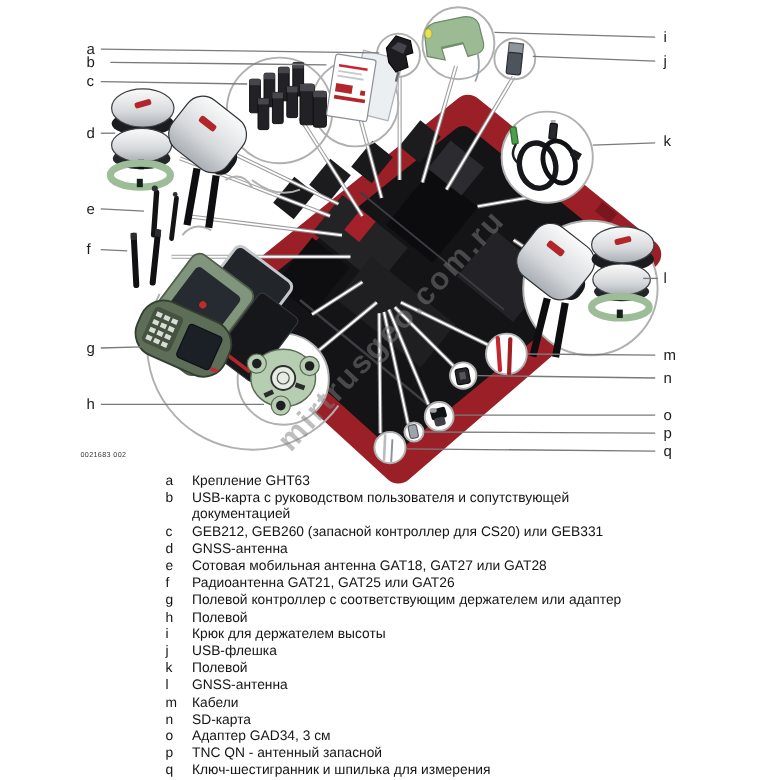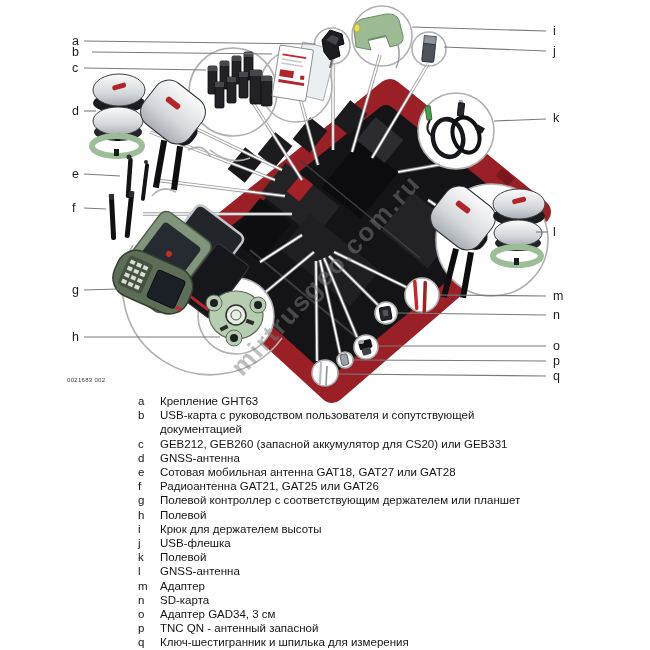--- a/index.html
+++ b/index.html
@@ -344,37 +344,37 @@
   <div class="lrow">
         <span class="ltr">a</span>
         <span class="txt">Крепление GHT63</span>
       </div>
   <div class="lrow">
         <span class="ltr">b</span>
         <span class="txt">USB-карта с руководством пользователя и сопутствующей документацией</span>
       </div>
   <div class="lrow">
         <span class="ltr">c</span>
-        <span class="txt">GEB212, GEB260 (запасной аккумулятор для CS20) или GEB331</span>
+        <span class="txt">GEB212, GEB260 (запасной контроллер для CS20) или GEB331</span>
       </div>
   <div class="lrow">
         <span class="ltr">d</span>
         <span class="txt">GNSS-антенна</span>
       </div>
   <div class="lrow">
         <span class="ltr">e</span>
         <span class="txt">Сотовая мобильная антенна GAT18, GAT27 или GAT28</span>
       </div>
   <div class="lrow">
         <span class="ltr">f</span>
         <span class="txt">Радиоантенна GAT21, GAT25 или GAT26</span>
       </div>
   <div class="lrow">
         <span class="ltr">g</span>
-        <span class="txt">Полевой контроллер с соответствующим держателем или планшет</span>
+        <span class="txt">Полевой контроллер с соответствующим держателем или адаптер</span>
       </div>
   <div class="lrow">
         <span class="ltr">h</span>
         <span class="txt">Полевой</span>
       </div>
   <div class="lrow">
         <span class="ltr">i</span>
         <span class="txt">Крюк для держателем высоты</span>
       </div>
   <div class="lrow">
@@ -384,21 +384,21 @@
   <div class="lrow">
         <span class="ltr">k</span>
         <span class="txt">Полевой</span>
       </div>
   <div class="lrow">
         <span class="ltr">l</span>
         <span class="txt">GNSS-антенна</span>
       </div>
   <div class="lrow">
         <span class="ltr">m</span>
-        <span class="txt">Адаптер</span>
+        <span class="txt">Кабели</span>
       </div>
   <div class="lrow">
         <span class="ltr">n</span>
         <span class="txt">SD-карта</span>
       </div>
   <div class="lrow">
         <span class="ltr">o</span>
         <span class="txt">Адаптер GAD34, 3 см</span>
       </div>
   <div class="lrow">

